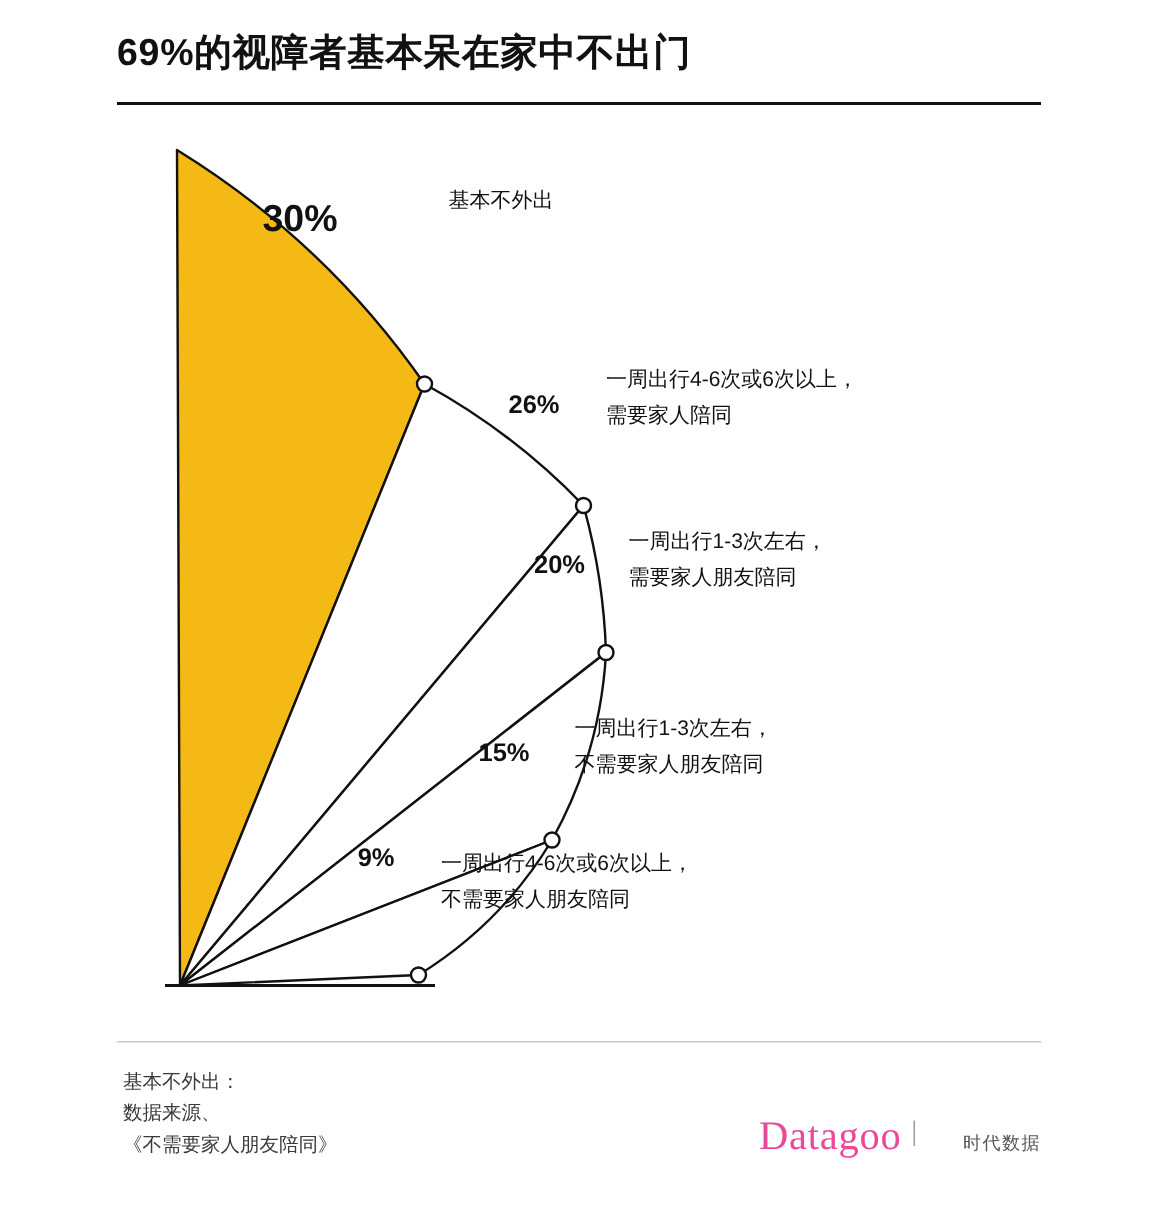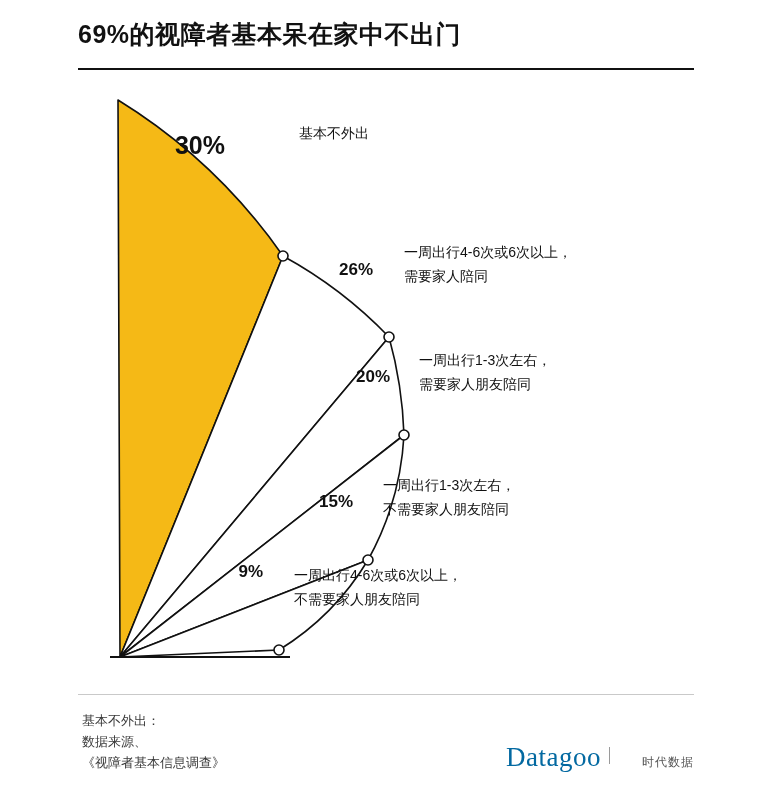--- a/index.html
+++ b/index.html
@@ -64,21 +64,21 @@
     right: 78px;
     top: 742px;
     display: flex;
     align-items: baseline;
     gap: 8px;
   }
   .brand-main {
     font-family: "Liberation Serif", serif;
     font-size: 27px;
     letter-spacing: 0.5px;
-    color: #0369a1;
+    color: #ec4899;
   }
   .brand-divider {
     width: 1px;
     height: 17px;
     background: #9a9a9a;
     position: relative;
     top: -2px;
   }
   .brand-sub {
     font-size: 12px;
@@ -151,21 +151,21 @@
     <text class="lbl" x="294" y="520">一周出行4-6次或6次以上，</text>
     <text class="lbl" x="294" y="544">不需要家人朋友陪同</text>
 
   </svg>
 
   <div class="rule-bottom"></div>
 
   <div class="source">
     <div>基本不外出：</div>
     <div>数据来源、</div>
-    <div>《视障者基本信息调查》</div>
+    <div>《不需要家人朋友陪同》</div>
   </div>
 
   <div class="brand">
     <span class="brand-main">Datagoo</span>
     <span class="brand-divider"></span>
     <span class="brand-sub">时代数据</span>
   </div>
 
 </div>
 

